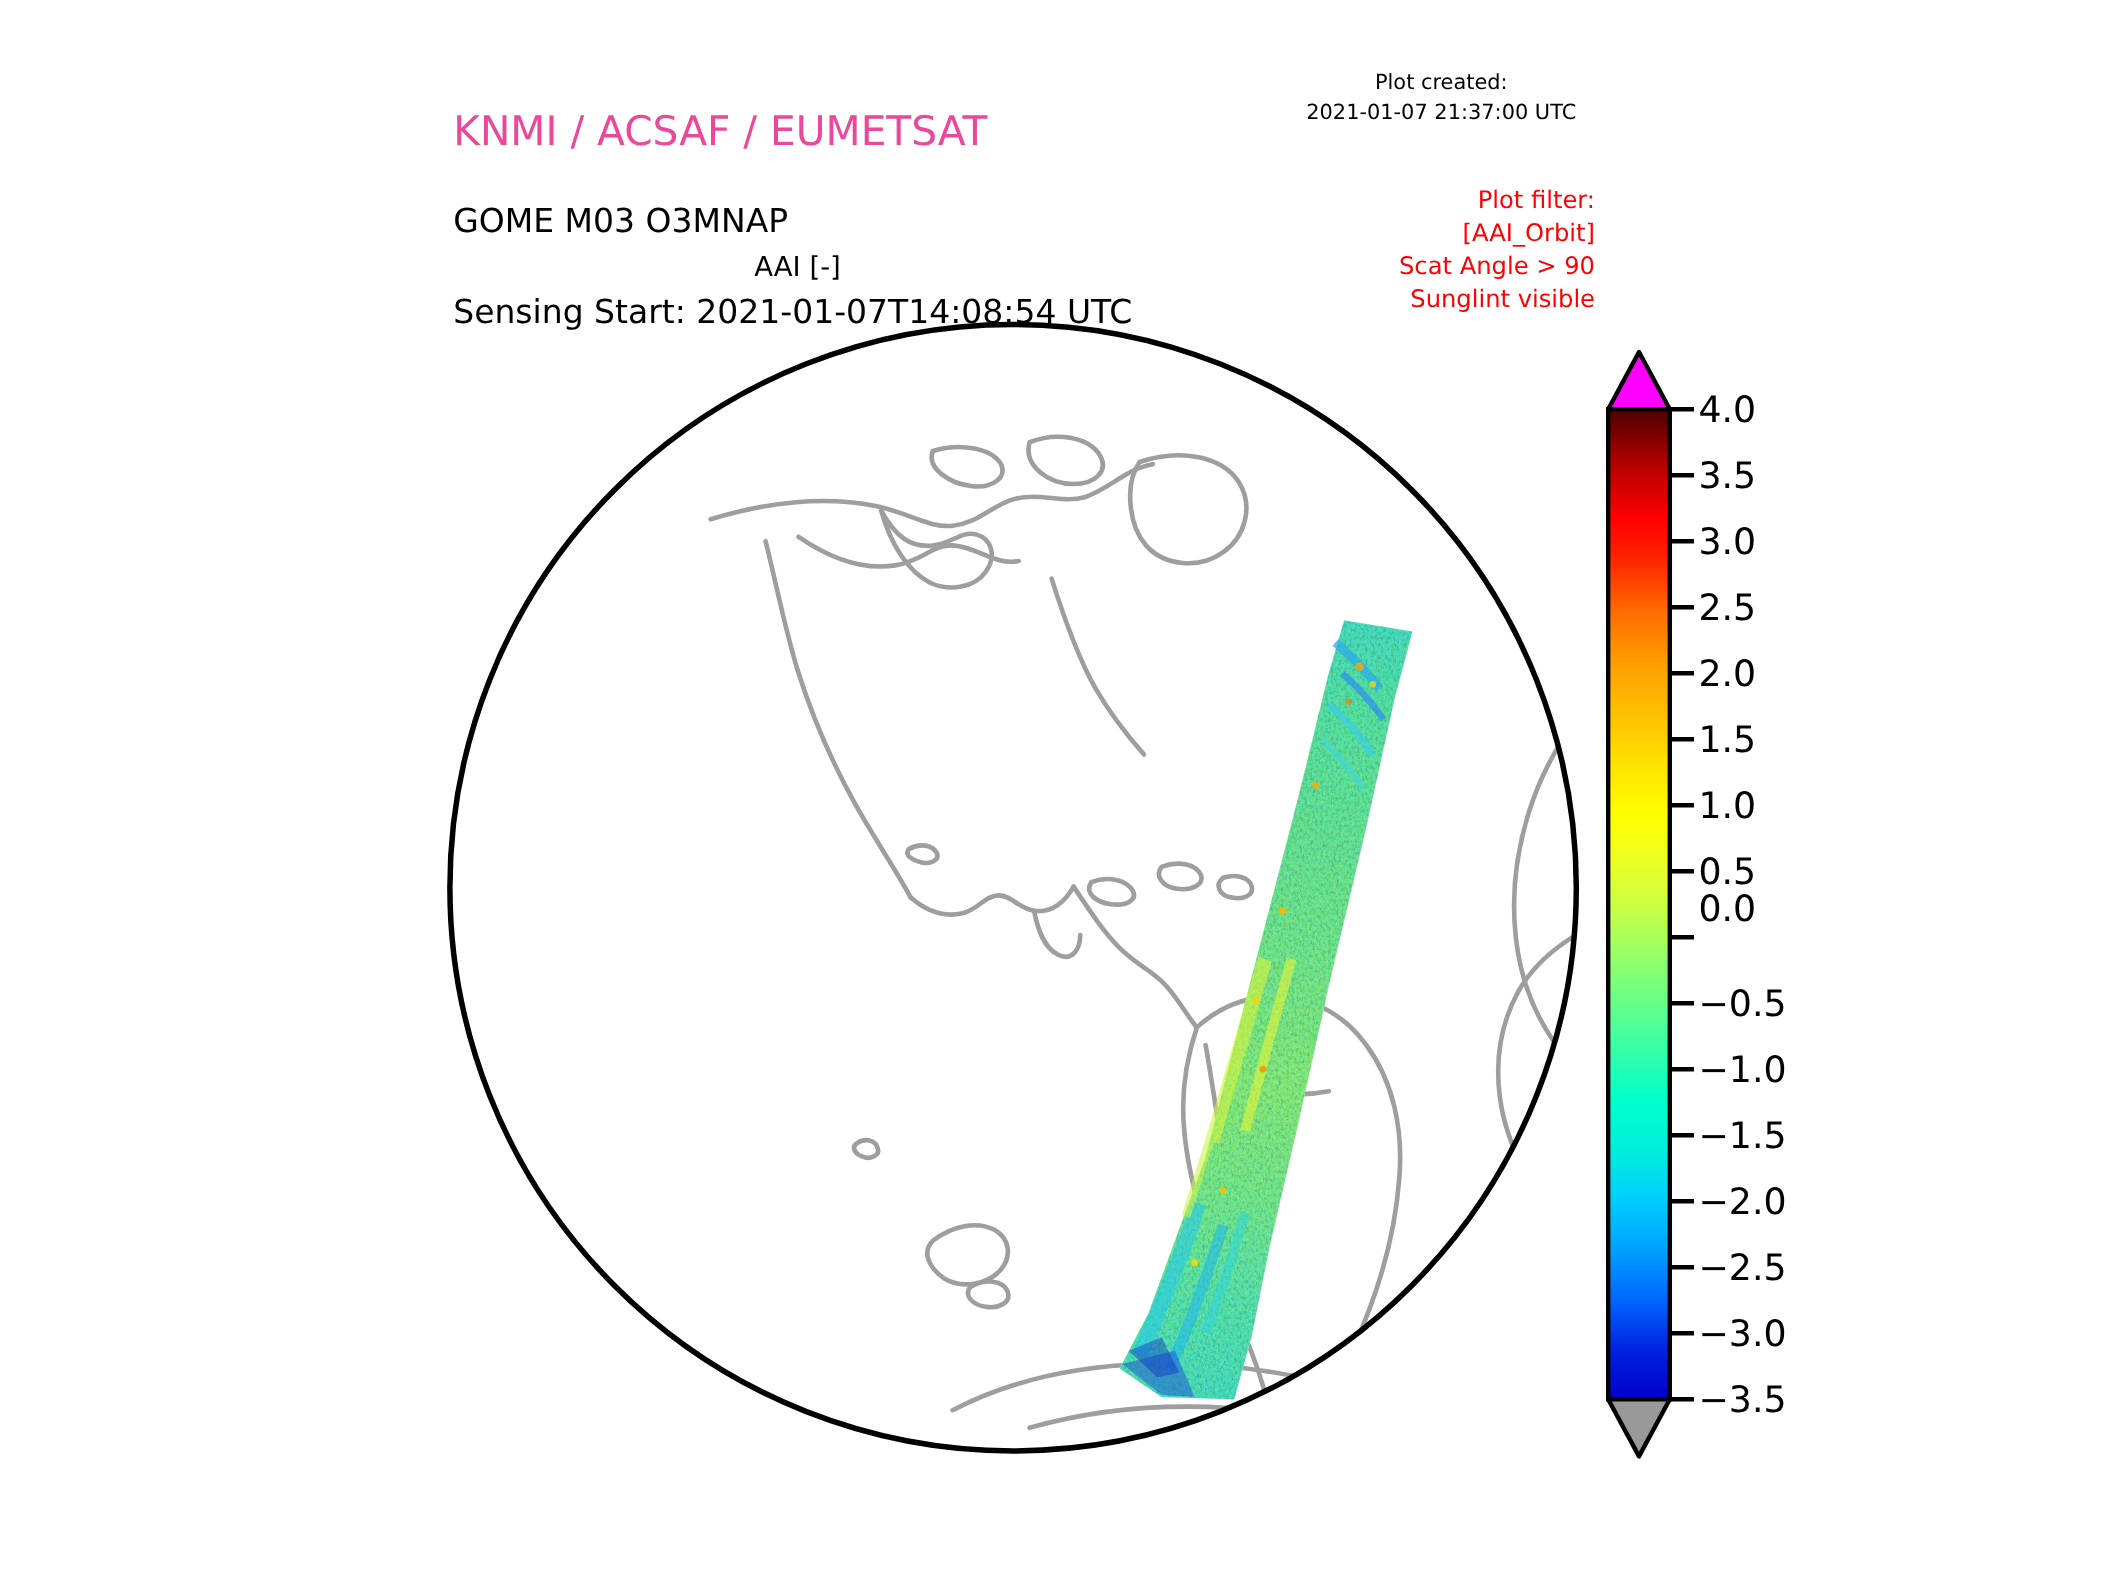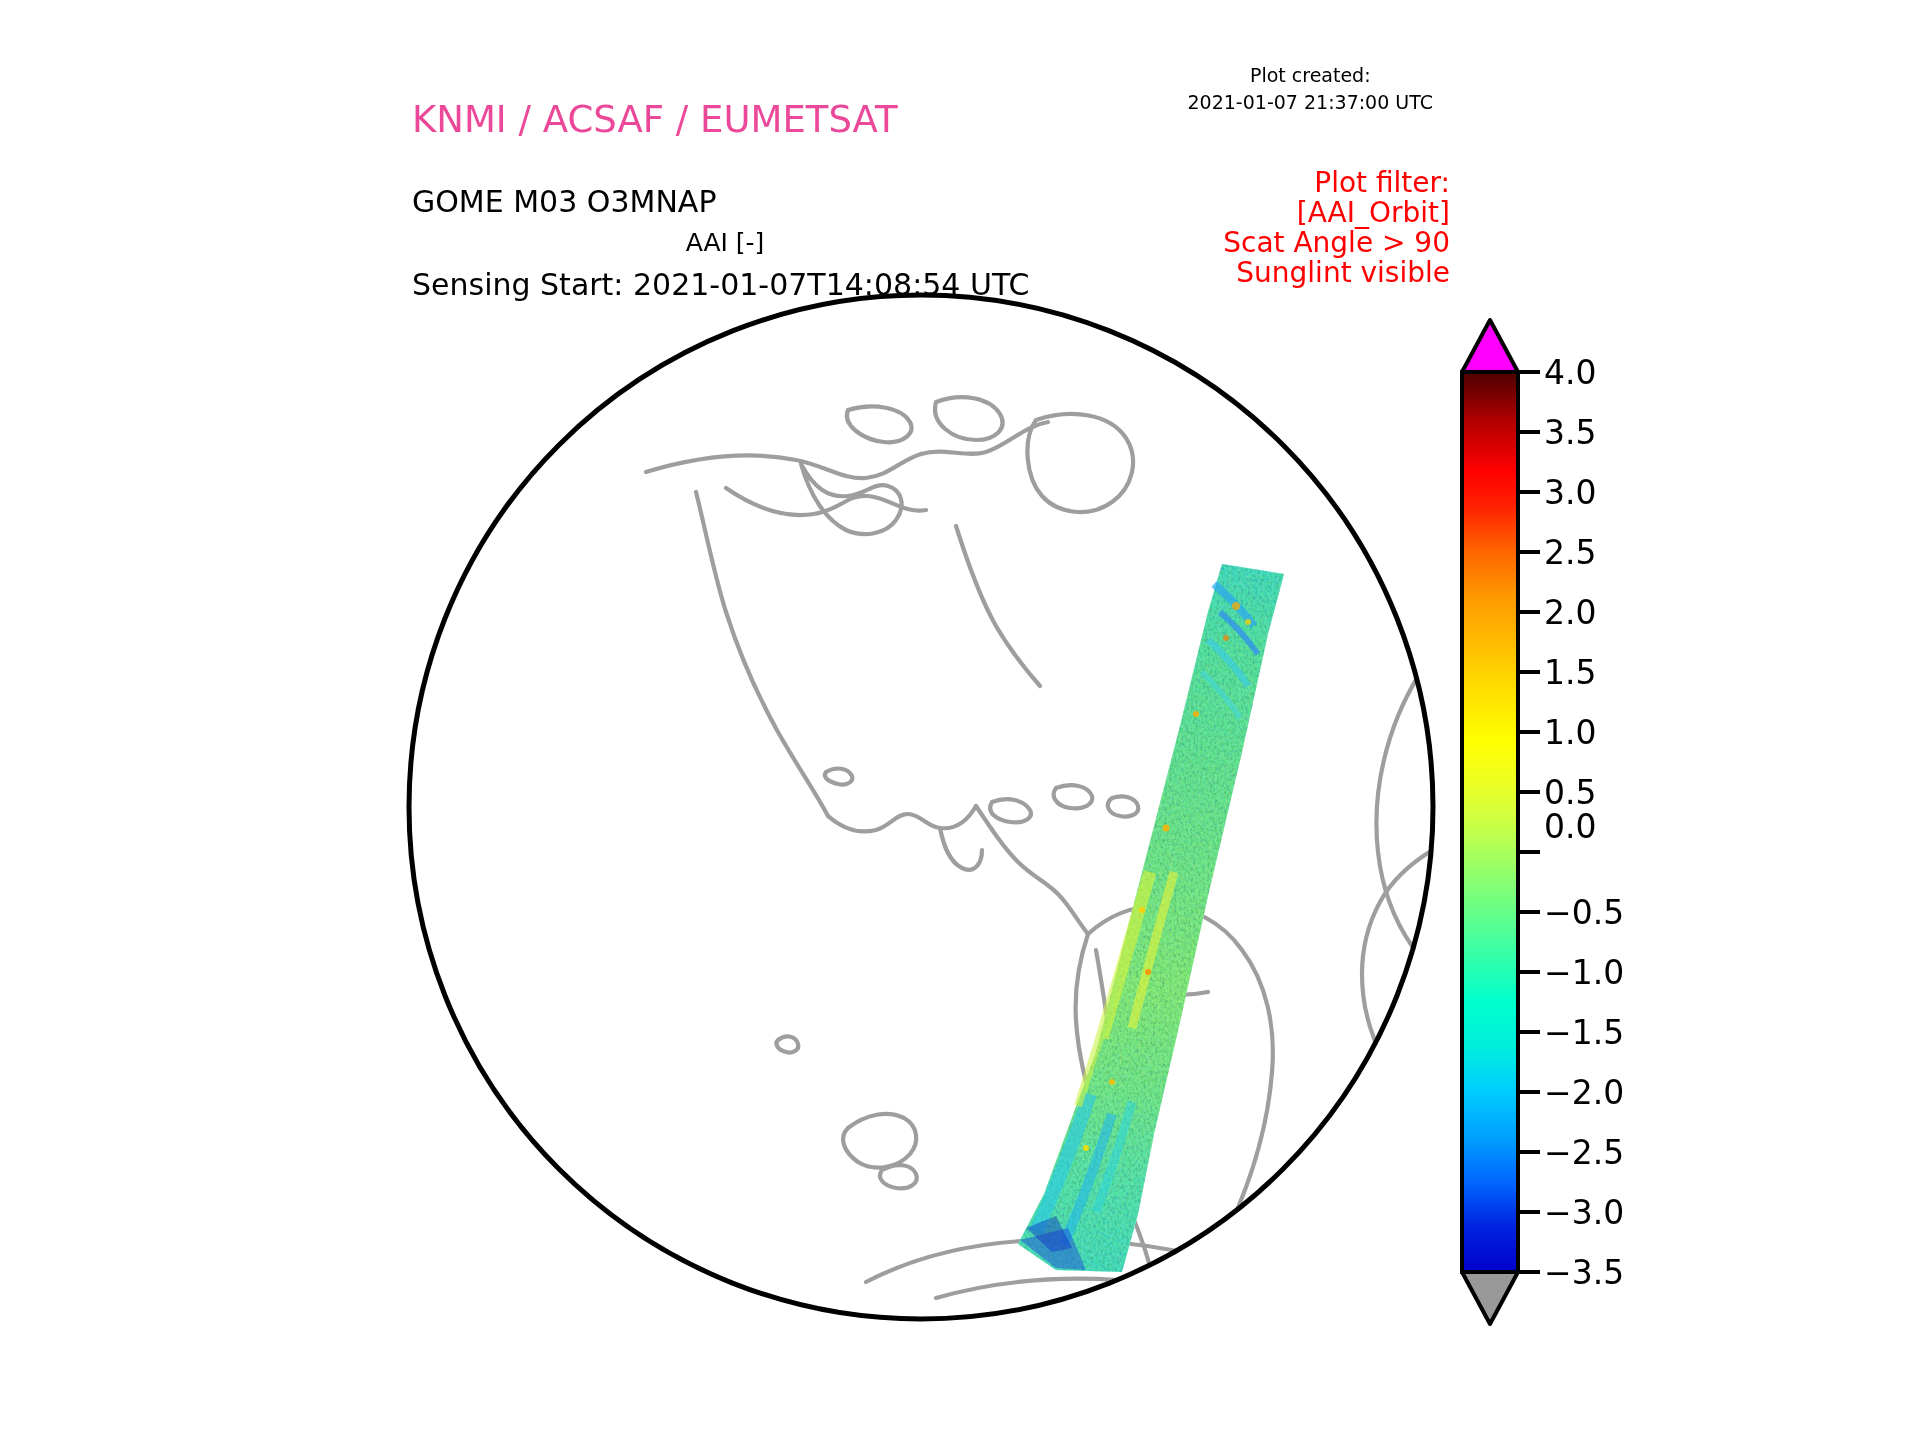--- a/index.html
+++ b/index.html
@@ -60,21 +60,21 @@
     color: #000000;
     white-space: nowrap;
   }
 
   
   #plot-filter {
     position: absolute;
     right: 470px;
     top: 168px;
     text-align: right;
-    font-size: 28px;
+    font-size: 22px;
     line-height: 30px;
     color: #ff0000;
     white-space: nowrap;
   }
 
   
   #map-area {
     position: absolute;
     left: 396px;
     top: 282px;

